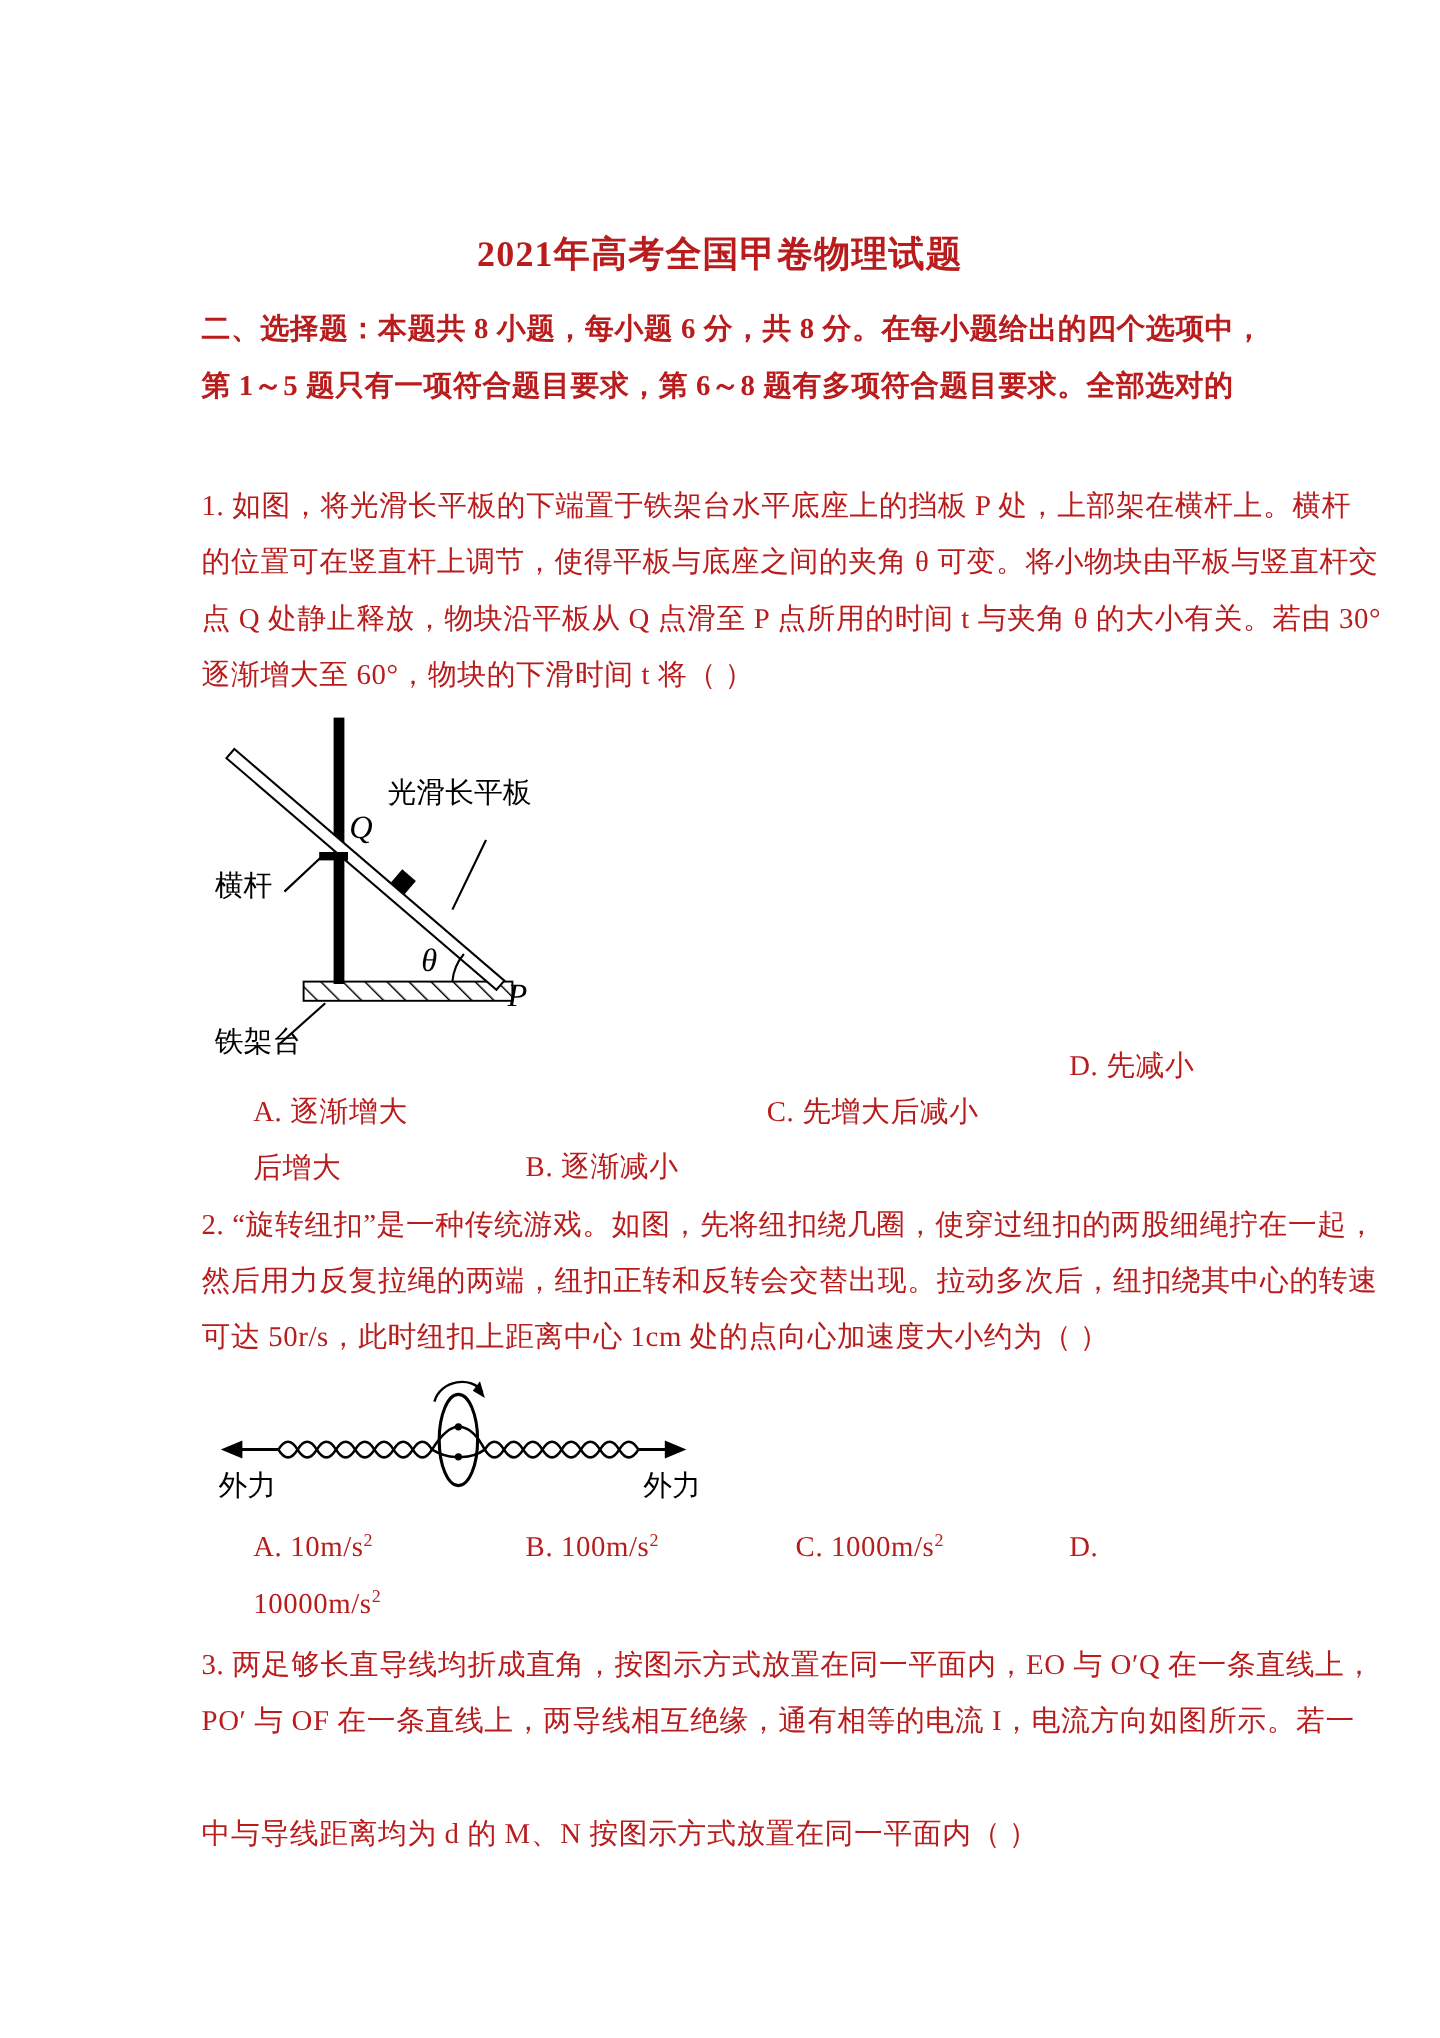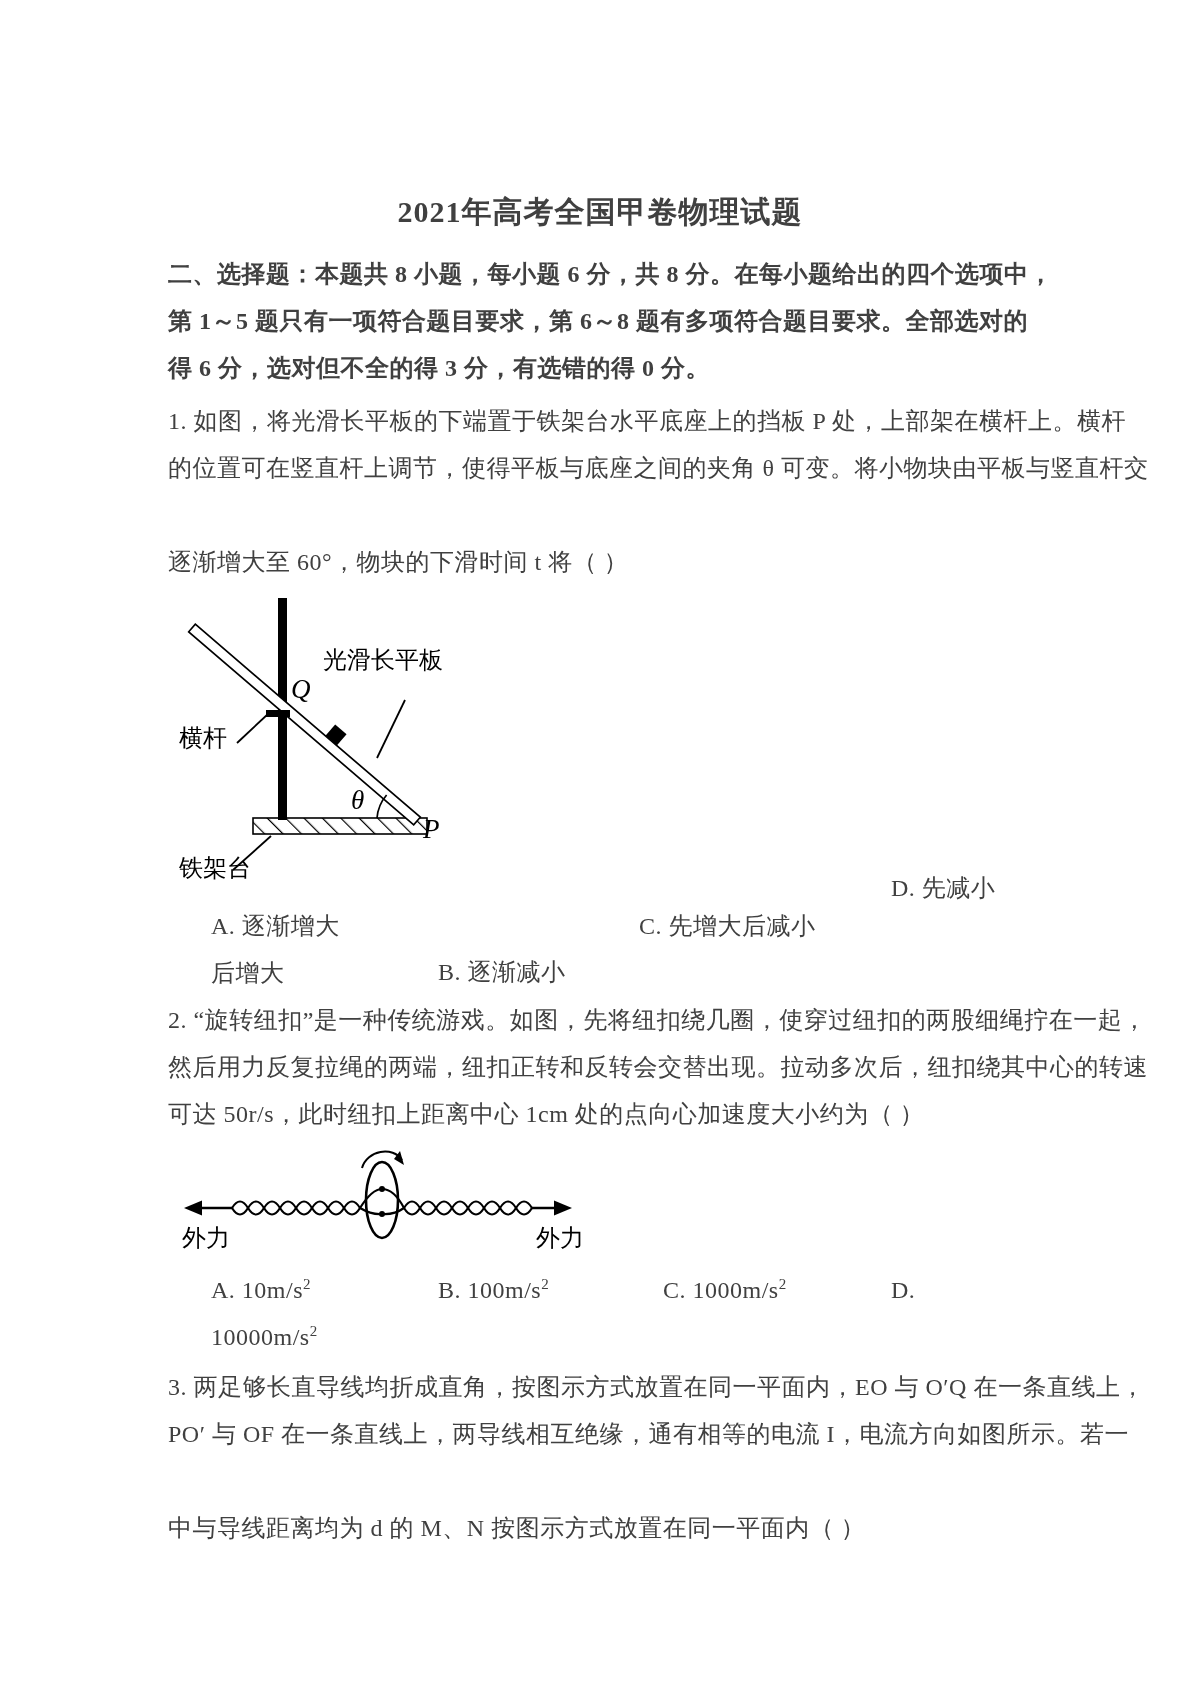--- a/index.html
+++ b/index.html
@@ -1,18 +1,18 @@
 <!DOCTYPE html>
 <html><head>
 <meta charset="utf-8">
 <style>
   html,body{margin:0;padding:0;background:#e8e8e8;}
   .page{
     position:relative;width:1200px;height:1698px;background:#ffffff;
-    font-family:"Liberation Serif","DejaVu Serif",serif;color:#404040;
+    font-family:"Liberation Serif","DejaVu Serif",serif;color:#b91c1c;
     margin:0 auto;overflow:hidden;
   }
   .title{
     position:absolute;top:192px;left:0;width:1200px;margin:0;
     text-align:center;font-size:30px;font-weight:bold;letter-spacing:1px;
   }
   .line{
     position:absolute;left:168px;font-size:24px;white-space:nowrap;
     letter-spacing:0.5px;
   }
@@ -27,24 +27,24 @@
 </style>
 </head>
 <body>
 
 <div class="page">
 
   <h1 class="title">2021年高考全国甲卷物理试题</h1>
 
   <div class="line bold" style="top:258px">二、选择题：本题共 8 小题，每小题 6 分，共 8 分。在每小题给出的四个选项中，</div>
   <div class="line bold" style="top:305px">第 1～5 题只有一项符合题目要求，第 6～8 题有多项符合题目要求。全部选对的</div>
-  <div class="line bold" style="top:352px">得 6 分，选对但不全的得 3 分，有选错的得 0 分。</div>
 
   <div class="line" style="top:405px">1. 如图，将光滑长平板的下端置于铁架台水平底座上的挡板 P 处，上部架在横杆上。横杆</div>
   <div class="line" style="top:452px">的位置可在竖直杆上调节，使得平板与底座之间的夹角 θ 可变。将小物块由平板与竖直杆交</div>
+  <div class="line" style="top:499px">点 Q 处静止释放，物块沿平板从 Q 点滑至 P 点所用的时间 t 与夹角 θ 的大小有关。若由 30°</div>
   <div class="line" style="top:546px">逐渐增大至 60°，物块的下滑时间 t 将（      ）</div>
 
   <svg class="fig" style="left:165px;top:588px" width="345" height="305" viewBox="0 0 345 305">
     <defs>
       <pattern id="hatch" patternUnits="userSpaceOnUse" width="13" height="13" patternTransform="rotate(-45)">
         <line x1="0" y1="0" x2="0" y2="13" stroke="#000" stroke-width="2.4"></line>
       </pattern>
     </defs>
 
     <rect x="113" y="10" width="9" height="222" fill="#000"></rect>

